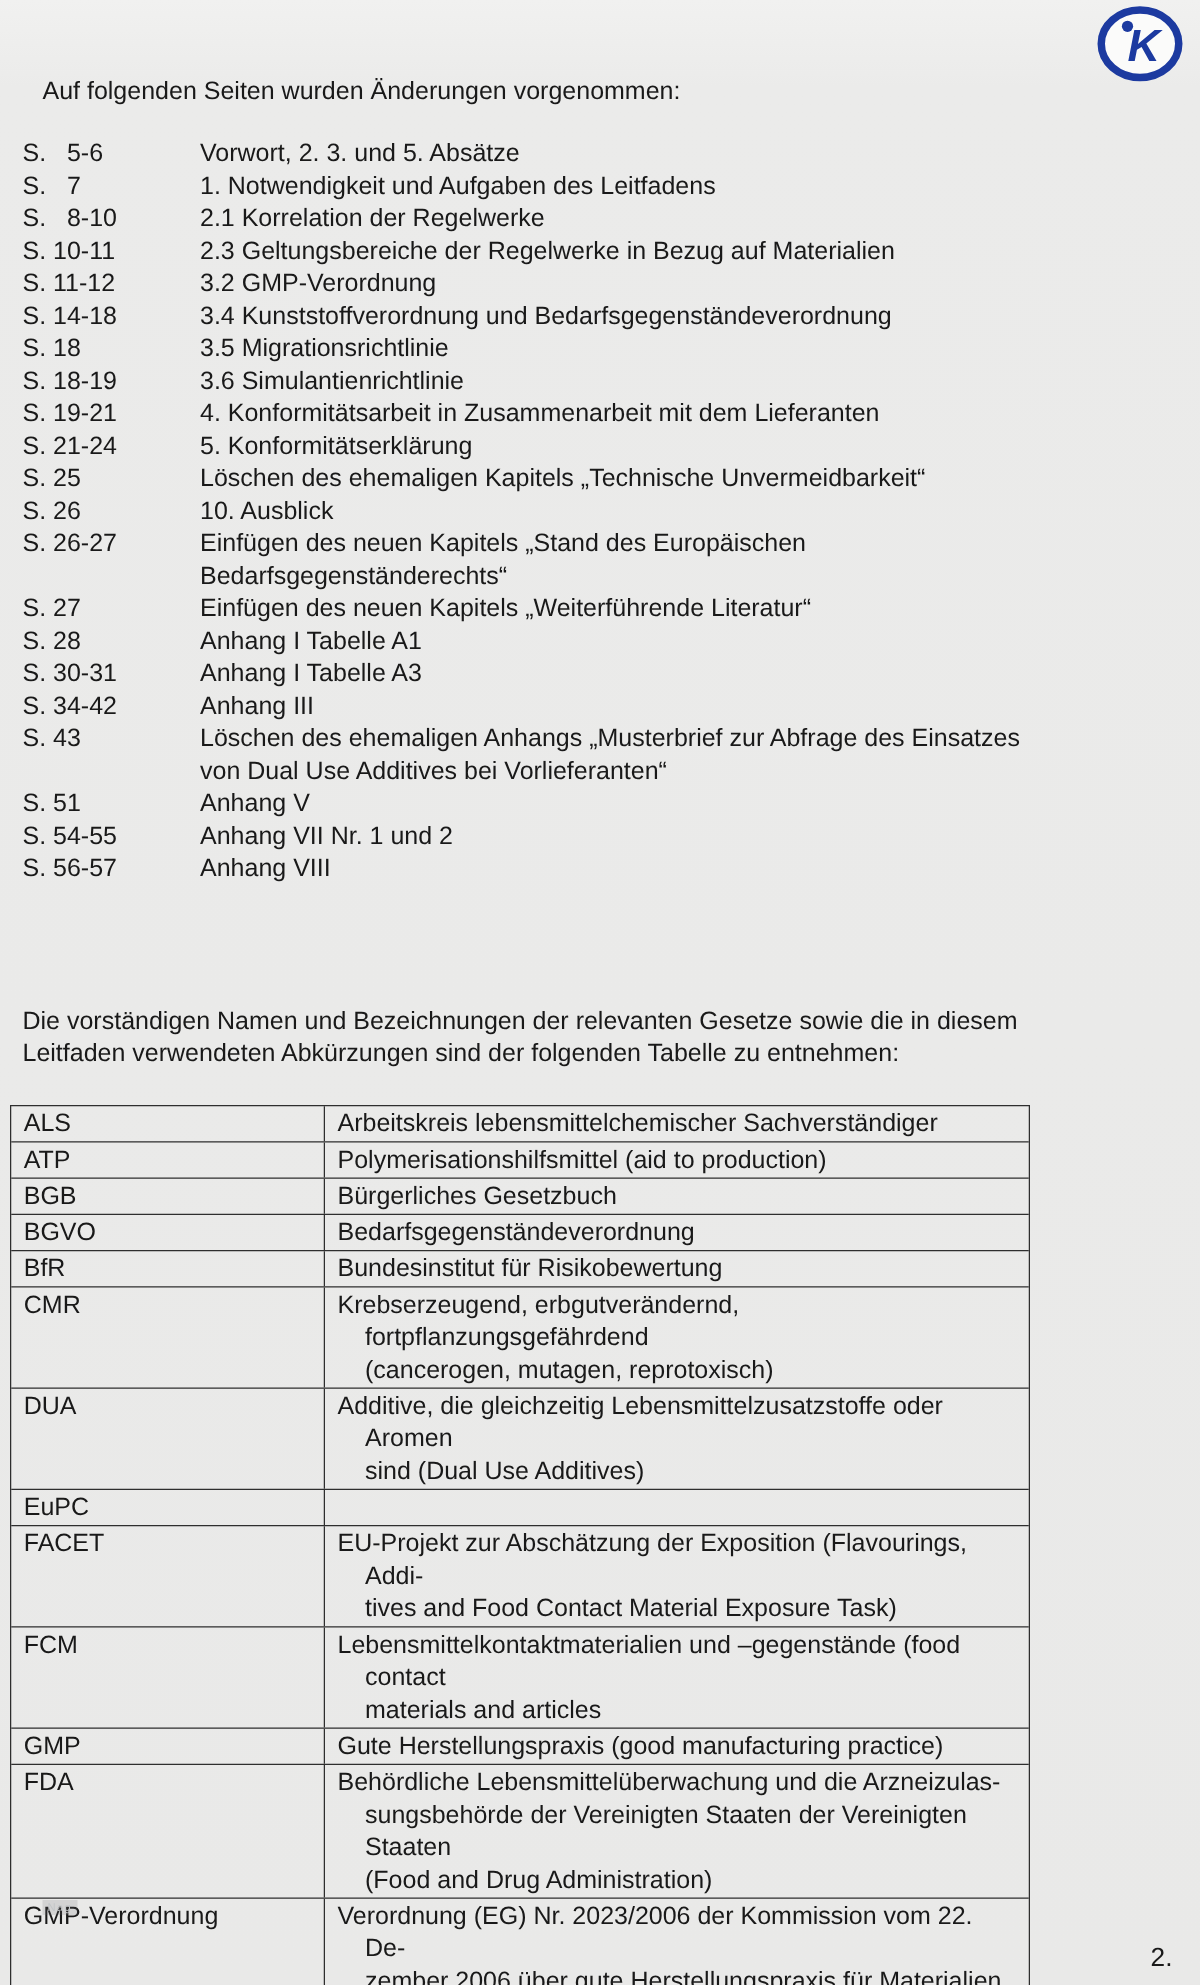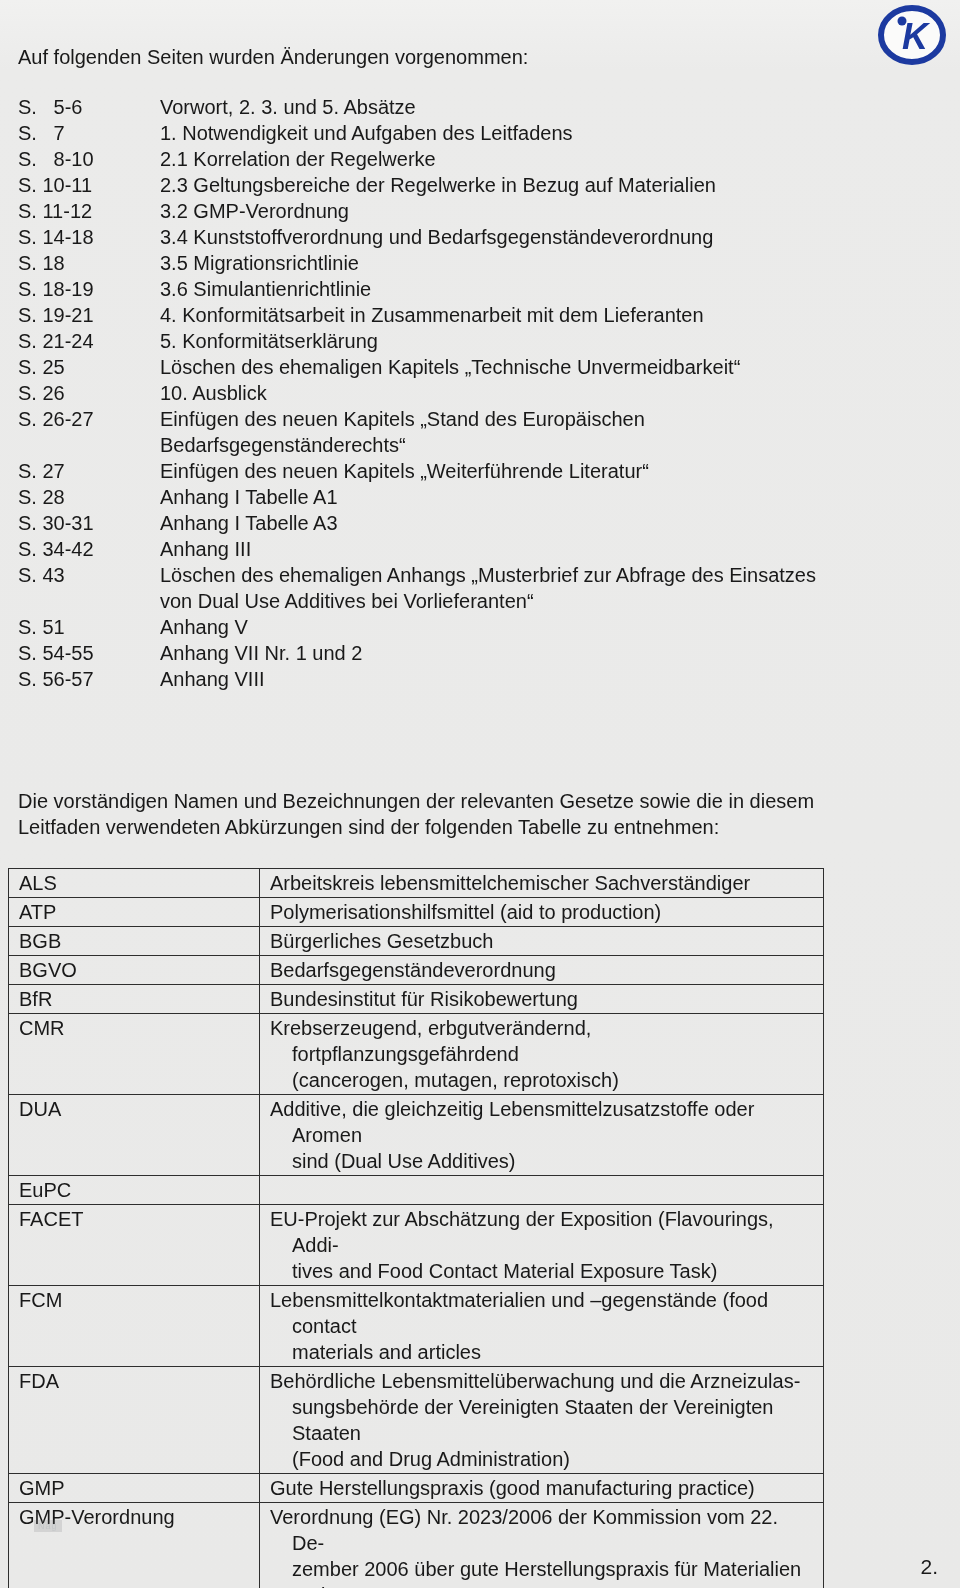--- a/index.html
+++ b/index.html
@@ -10,21 +10,21 @@
     height: 1588px;
     background: linear-gradient(180deg, #f1f1f0 0px, #ebebea 70px, #e9e9e8 100%);
     font-family: "Liberation Sans", sans-serif;
     color: #191919;
     font-size: 20px;
     line-height: 26px;
     padding: 0 18px;
     overflow: hidden;
   }
   .logo { position: absolute; top: 4px; right: 12px; width: 72px; height: 62px; }
-  .heading { margin: 0; padding-top: 44px; }
+  .heading { margin: 16px; padding-top: 44px; }
   .changes { margin-top: 24px; }
   .change-row { display: flex; align-items: flex-start; }
   .change-pages { flex: 0 0 142px; white-space: pre; }
   .change-desc { flex: 1; white-space: pre-line; }
   .intro { margin: 96px 0 0 0; white-space: pre-line; }
   .abbr-table {
     margin: 28px 0 0 -10px;
     width: 816px;
     border: 1px solid #2e2e2e;
   }
@@ -231,32 +231,32 @@
 tives and Food Contact Material Exposure Task)</div>
       </div>
 
       <div class="abbr-row">
         <div class="abbr-cell">FCM</div>
         <div class="desc-cell">Lebensmittelkontaktmaterialien und –gegenstände (food contact
 materials and articles</div>
       </div>
 
       <div class="abbr-row">
+        <div class="abbr-cell">GMP</div>
+        <div class="desc-cell">Gute Herstellungspraxis (good manufacturing practice)</div>
+      </div>
+
+      <div class="abbr-row">
         <div class="abbr-cell">FDA</div>
         <div class="desc-cell">Behördliche Lebensmittelüberwachung und die Arzneizulas-
 sungsbehörde der Vereinigten Staaten der Vereinigten Staaten
 (Food and Drug Administration)</div>
       </div>
 
       <div class="abbr-row">
-        <div class="abbr-cell">GMP</div>
-        <div class="desc-cell">Gute Herstellungspraxis (good manufacturing practice)</div>
-      </div>
-
-      <div class="abbr-row">
         <div class="abbr-cell">GMP-Verordnung</div>
         <div class="desc-cell">Verordnung (EG) Nr. 2023/2006 der Kommission vom 22. De-
 zember 2006 über gute Herstellungspraxis für Materialien und
 Gegenstände, die dazu bestimmt sind, mit Lebensmitteln in Be-</div>
       </div>
     </div>
 
   <div class="artifact">Nag</div>
   <div class="page-number">2.</div>
 

